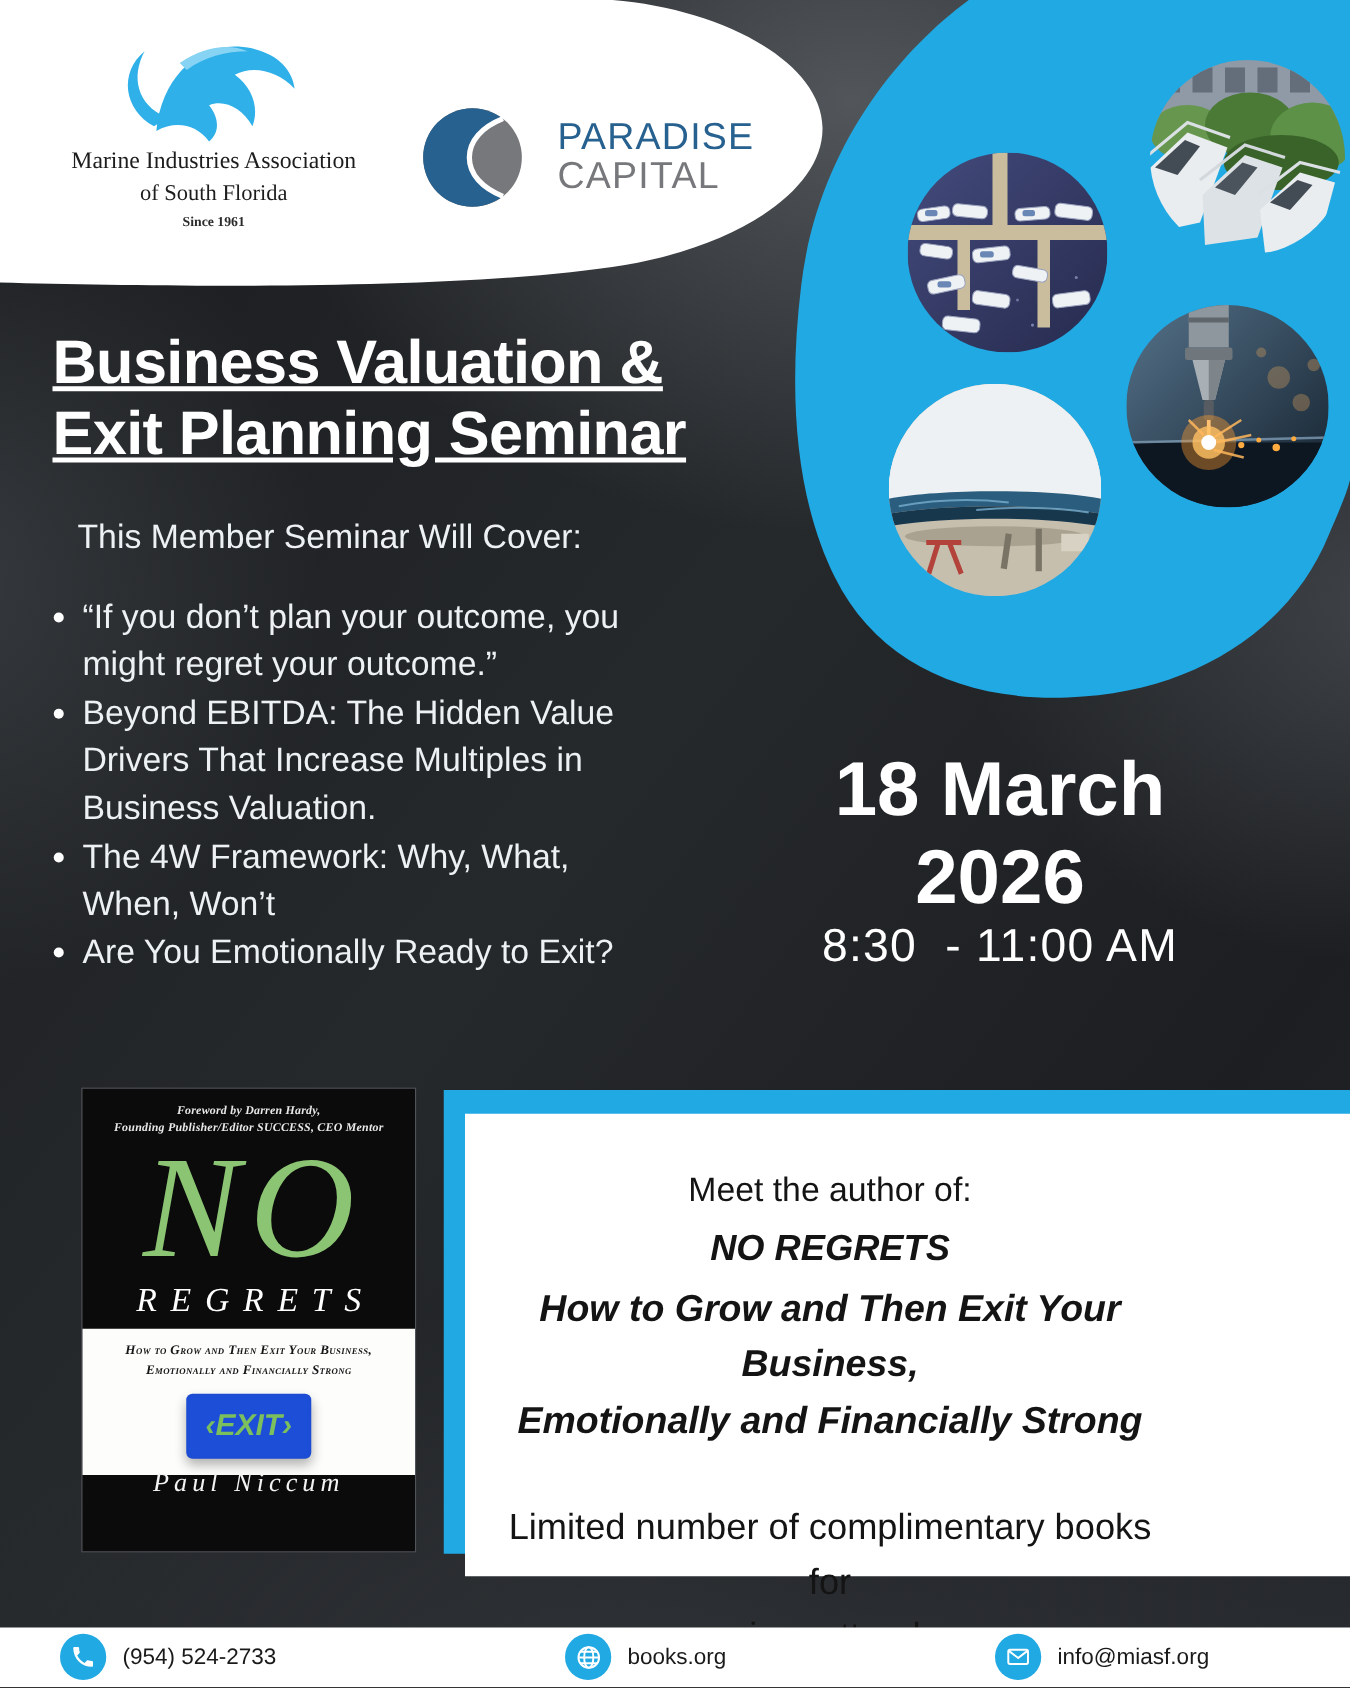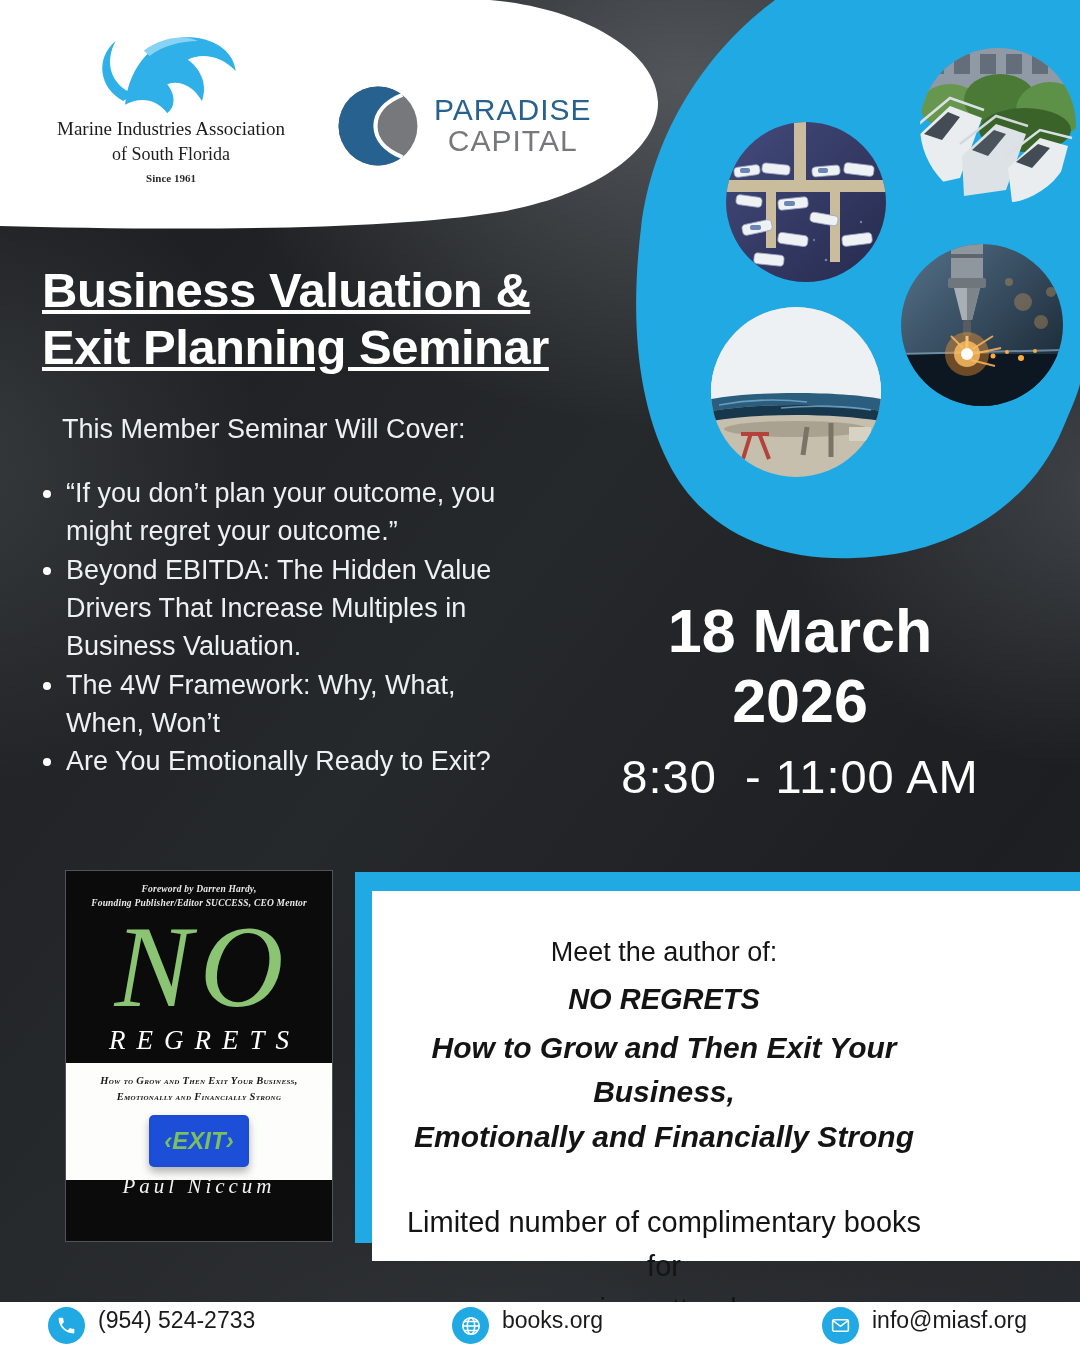--- a/index.html
+++ b/index.html
@@ -16,21 +16,21 @@
   .abs{position:absolute;}
   svg{display:block;}
 
   
   .miasf{left:28px;top:26px;width:286px;text-align:center;color:#1d1d1d;z-index:3;}
   .miasf-wave{margin:0 auto;}
   .miasf-name{font-family:"Liberation Serif",serif;font-size:19px;margin-top:2px;text-align:center;}
   .miasf-sub{font-family:"Liberation Serif",serif;font-size:18px;margin-top:4px;}
   .miasf-since{font-family:"Liberation Serif",serif;font-size:11px;font-weight:700;margin-top:7px;color:#2b2b2b;}
 
-  .paradise{left:336px;top:84px;display:flex;align-items:center;gap:14px;z-index:3;text-align:center;}
+  .paradise{left:336px;top:84px;display:flex;align-items:center;gap:26px;z-index:3;}
   .paradise-text{line-height:1.02;font-size:30px;letter-spacing:1px;}
   .paradise-l1{color:#27618f;}
   .paradise-l2{color:#77787b;}
 
   
   .photo{position:absolute;border-radius:50%;overflow:hidden;z-index:2;}
   #photo-marina{left:726px;top:122px;width:160px;height:160px;}
   #photo-yachts{left:920px;top:48px;width:156px;height:156px;}
   #photo-laser{left:901px;top:244px;width:162px;height:162px;}
   #photo-hull{left:711px;top:307px;width:170px;height:170px;}
@@ -39,21 +39,21 @@
   .title{left:42px;top:262px;z-index:3;color:#fff;font-size:49px;font-weight:800;line-height:1.17;letter-spacing:-0.5px;text-decoration:underline;}
   .intro{left:62px;top:414px;z-index:3;color:#eef1f3;font-size:27px;}
   .bullets{left:40px;top:474px;width:512px;z-index:3;color:#eef1f3;font-size:27px;line-height:1.42;}
   .bullets ul{margin:0;padding-left:26px;list-style:disc;}
   .bullets li{margin:0;padding:0;}
   .bullets li::marker{color:#fff;}
 
   
   .event{left:552px;top:597px;width:496px;text-align:center;color:#fff;z-index:3;}
   .event-date{font-size:61px;font-weight:800;line-height:1.14;}
-  .event-time{font-size:47px;font-weight:400;margin-top:13px;letter-spacing:1px;white-space:pre;}
+  .event-time{font-size:37px;font-weight:400;letter-spacing:1px;white-space:pre;}
 
   
   .book{left:65px;top:870px;width:268px;height:372px;background:#0b0b0b;border:1px solid #50535a;
         box-sizing:border-box;z-index:3;text-align:center;font-family:"Liberation Serif",serif;font-style:italic;}
   .book-fw{padding-top:11px;font-size:9.5px;font-weight:700;color:#e9e9e9;line-height:1.5;letter-spacing:0.2px;}
   .book-no{font-size:116px;line-height:0.88;color:#8bc573;margin-top:5px;letter-spacing:8px;text-indent:8px;}
   .book-regrets{font-size:27px;color:#fff;letter-spacing:11px;text-indent:11px;margin-top:7px;}
   .book-band{position:absolute;left:0;top:192px;width:100%;height:117px;background:#fdfdfc;box-sizing:border-box;padding-top:10px;}
   .book-sub{font-size:10.5px;font-weight:700;color:#161616;font-variant:small-caps;line-height:1.55;letter-spacing:0.3px;}
   .exit-sign{width:100px;height:52px;margin:9px auto 0;background:#1d4ed8;border-radius:5px;
@@ -66,22 +66,22 @@
   .bluebox{left:355px;top:872px;width:725px;height:371px;background:#21a9e3;z-index:2;}
   .whitebox{left:372px;top:891px;width:708px;height:370px;background:#ffffff;z-index:3;box-sizing:border-box;
             padding:46px 152px 0 28px;text-align:center;color:#141414;}
   .bt-meet{font-size:27px;}
   .bt-book{font-size:29px;font-weight:700;font-style:italic;margin-top:15px;}
   .bt-sub{font-size:30px;font-weight:700;font-style:italic;line-height:1.48;margin-top:10px;}
   .bt-limited{font-size:29px;line-height:1.5;margin-top:42px;}
 
   
   .footer{left:0;top:1302px;width:1080px;height:48px;background:#ffffff;z-index:4;}
-  .contact{position:absolute;top:5px;display:flex;gap:13px;font-size:23px;color:#1a1a1a;}
-  .c-phone{left:48px;} .c-web{left:452px;} .c-mail{left:822px;}
+  .contact{position:absolute;top:5px;display:flex;align-items:center;gap:13px;font-size:18px;color:#1a1a1a;}
+  .c-phone{left:48px;} .c-web{left:452px;} .c-mail{left:796px;}
   .cicon{width:37px;height:37px;border-radius:50%;background:#21a9e3;display:flex;align-items:center;justify-content:center;flex:0 0 auto;}
 </style>
 </head>
 <body>
 
 <div id="poster">
 
   <svg class="abs" width="1080" height="1350" viewBox="0 0 1080 1350" style="left:0;top:0;z-index:1;">
     <path d="M775,0 C718,42 654,120 641,228 C630,318 637,400 668,462 C701,529 770,561 854,558 C954,555 1032,504 1063,428 C1071,409 1077,396 1080,384 L1080,0 Z" fill="#21a9e3"></path>
     <path d="M0,0 L490,0 C577,7 657,49 658,102 C659,151 593,196 500,212 C378,232 148,230 0,226 Z" fill="#ffffff"></path>

